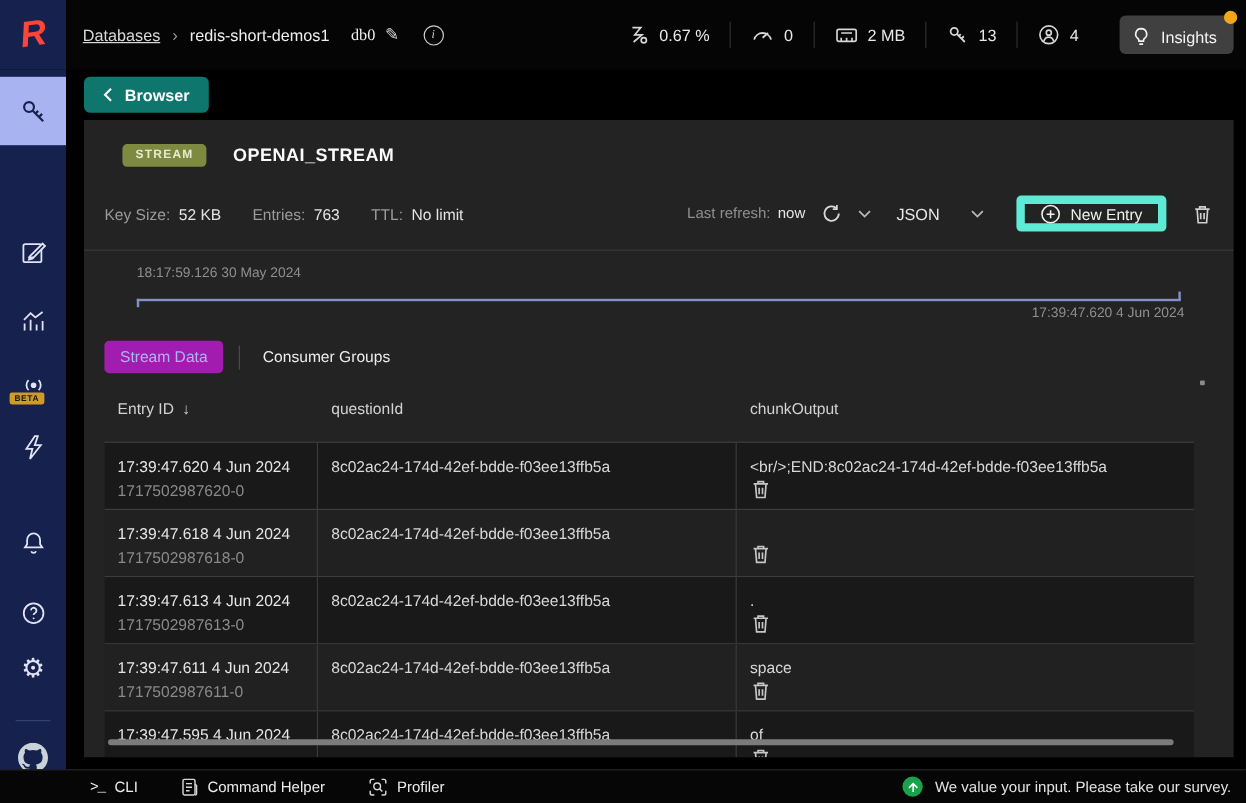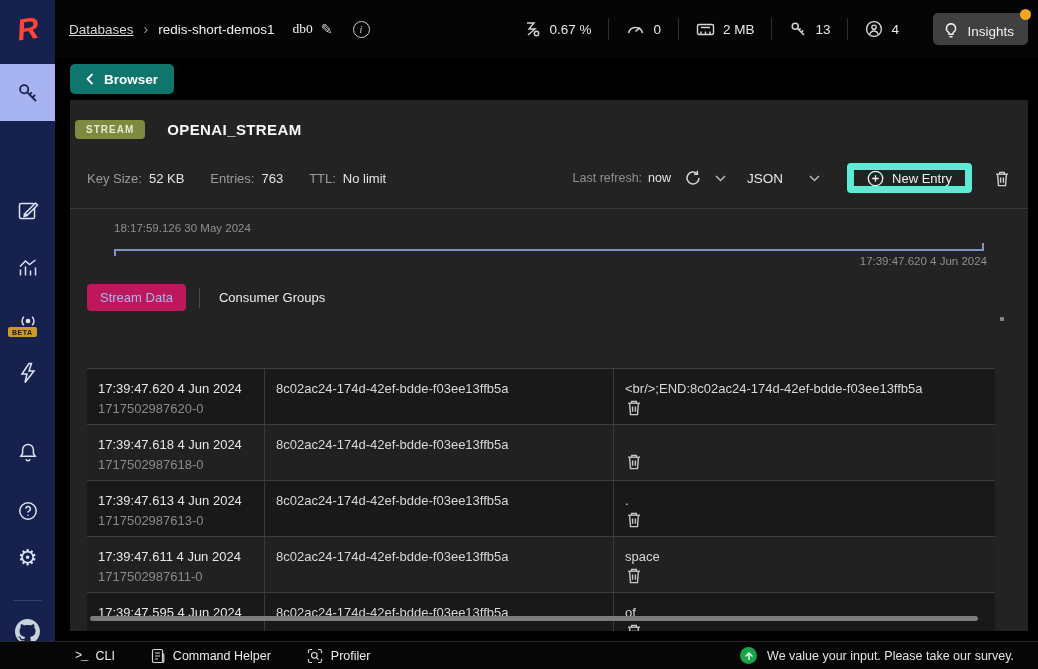--- a/index.html
+++ b/index.html
@@ -40,21 +40,21 @@
   .side-divider { position:absolute; left:13px; top:542px; width:29px; height:1px; background:#32406f; }
   .gear-glyph { font-family:"DejaVu Sans", sans-serif; font-size:22px; color:#dfe3f5; line-height:22px; }
 
   
   .browser-btn { position:absolute; left:70px; top:64px; height:30px; padding:0 16px;
     background:#0f766e; border-radius:5px; display:flex; align-items:center; gap:10px;
     color:#fff; font-size:13.5px; font-weight:bold; cursor:pointer; }
 
   
   .key-panel { position:absolute; left:70px; top:100px; width:958px; height:531px; background:#232323; overflow:hidden; }
-  .panel-head { position:absolute; left:5px; top:20px; right:17px; display:flex; align-items:center; gap:22px; }
+  .panel-head { position:absolute; left:32px; top:20px; right:17px; display:flex; align-items:center; gap:22px; }
   .type-badge { background:#7d8a3f; color:#e6ead0; font-size:10px; font-weight:bold; letter-spacing:1px;
     padding:4px 11px; border-radius:4px; }
   .key-name { font-size:15px; font-weight:bold; letter-spacing:.4px; color:#fafafa; }
   .meta-row { position:absolute; left:17px; top:62px; right:17px; height:32px;
     display:flex; align-items:center; justify-content:space-between; }
   .meta-left { display:flex; align-items:center; gap:26px; font-size:13px; }
   .meta-item { display:flex; gap:7px; }
   .meta-label { color:#9b9b9b; }
   .meta-value { color:#e4e4e4; }
   .meta-right { display:flex; align-items:center; gap:13px; }
@@ -71,21 +71,21 @@
   
   .tl-start { position:absolute; left:44px; top:122px; font-size:11.5px; color:#8f8f8f; }
   .tl-line { position:absolute; left:44px; top:146px; right:44px; height:8px; }
   .tl-track { position:absolute; left:0; right:0; top:3px; height:2px; background:#8291c8; }
   .tl-tick-l { position:absolute; left:0; top:3px; width:2px; height:7px; background:#8291c8; }
   .tl-tick-r { position:absolute; right:0; top:-3px; width:2px; height:7px; background:#8291c8; }
   .tl-end { position:absolute; right:41px; top:155px; font-size:11.5px; color:#8f8f8f; }
 
   
   .tabs { position:absolute; left:17px; top:184px; display:flex; align-items:center; font-size:13px; }
-  .tab-active { background:#be185d; color:#a9b5f0; padding:6px 13px; border-radius:4px; cursor:pointer; }
+  .tab-active { background:#a21caf; color:#a9b5f0; padding:6px 13px; border-radius:4px; cursor:pointer; }
   .tab-sep { width:1px; height:20px; background:#4a4a4a; margin:0 13px; }
   .tab { color:#ececec; padding:6px 6px; cursor:pointer; }
 
   
   .tbl-header { position:absolute; left:17px; top:233px; width:908px; display:grid;
     grid-template-columns:178px 349px 381px; font-size:13px; color:#d2d2d2; }
   .tbl-header > div { padding-left:11px; display:flex; align-items:center; gap:7px; }
   .sort-arrow { color:#c9c9c9; font-size:13px; }
   .rows-wrap { position:absolute; left:17px; top:268px; width:908px; height:263px; overflow:hidden;
     border-top:1px solid #3f3f3f; }
@@ -103,21 +103,21 @@
 
   .h-scrollbar { position:absolute; left:20px; top:516px; width:888px; height:5px; background:#7b7b7b; border-radius:3px; cursor:pointer; }
   .v-scroll-dot { position:absolute; left:930px; top:217px; width:4px; height:4px; background:#8a8a8a; border-radius:1px; cursor:pointer; }
 
   
   .bottom-bar { position:absolute; left:0; top:641px; width:1038px; height:28px; background:#060606;
     border-top:1px solid #262626; display:flex; align-items:center; }
   .bb-left { display:flex; align-items:center; gap:36px; padding-left:75px; }
   .bb-item { display:flex; align-items:center; gap:8px; font-size:12.5px; color:#ececec; cursor:pointer; }
   .term-glyph { font-family:"Liberation Mono", monospace; font-size:12px; color:#ececec; letter-spacing:-1px; }
-  .bb-right { margin-left:auto; display:flex; align-items:center; gap:10px; padding-right:24px; cursor:pointer; }
+  .bb-right { margin-left:auto; display:flex; align-items:center; gap:10px; padding-right:12px; cursor:pointer; }
   .survey-circle { width:17px; height:17px; border-radius:50%; background:#17a34a;
     display:flex; align-items:center; justify-content:center; }
   .survey-text { font-size:12.5px; color:#e2e2e2; }
 </style>
 </head>
 <body>
 
 <div class="top-header">
   <div class="logo-tile">
     <span class="redis-logo">R</span>
@@ -343,20 +343,32 @@
     <div class="tl-tick-r"></div>
   </div>
   <div class="tl-end">17:39:47.620 4 Jun 2024</div>
 
   <div class="tabs">
     <span class="tab-active">Stream Data</span>
     <span class="tab-sep"></span>
     <span class="tab">Consumer Groups</span>
   </div>
 
+  <div class="tbl-header">
+    <div>
+      <span>Entry ID</span>
+      <span class="sort-arrow">↓</span>
+    </div>
+    <div>
+      <span>questionId</span>
+    </div>
+    <div>
+      <span>chunkOutput</span>
+    </div>
+  </div>
 
   <div class="rows-wrap" id="rows-wrap">
       <div class="row">
         <div class="cell cell-entry">
           <div class="entry-time">17:39:47.620 4 Jun 2024</div>
           <div class="entry-id">1717502987620-0</div>
         </div>
         <div class="cell cell-q">8c02ac24-174d-42ef-bdde-f03ee13ffb5a</div>
         <div class="cell cell-chunk">
           <span>&lt;br/&gt;;END:8c02ac24-174d-42ef-bdde-f03ee13ffb5a</span>

